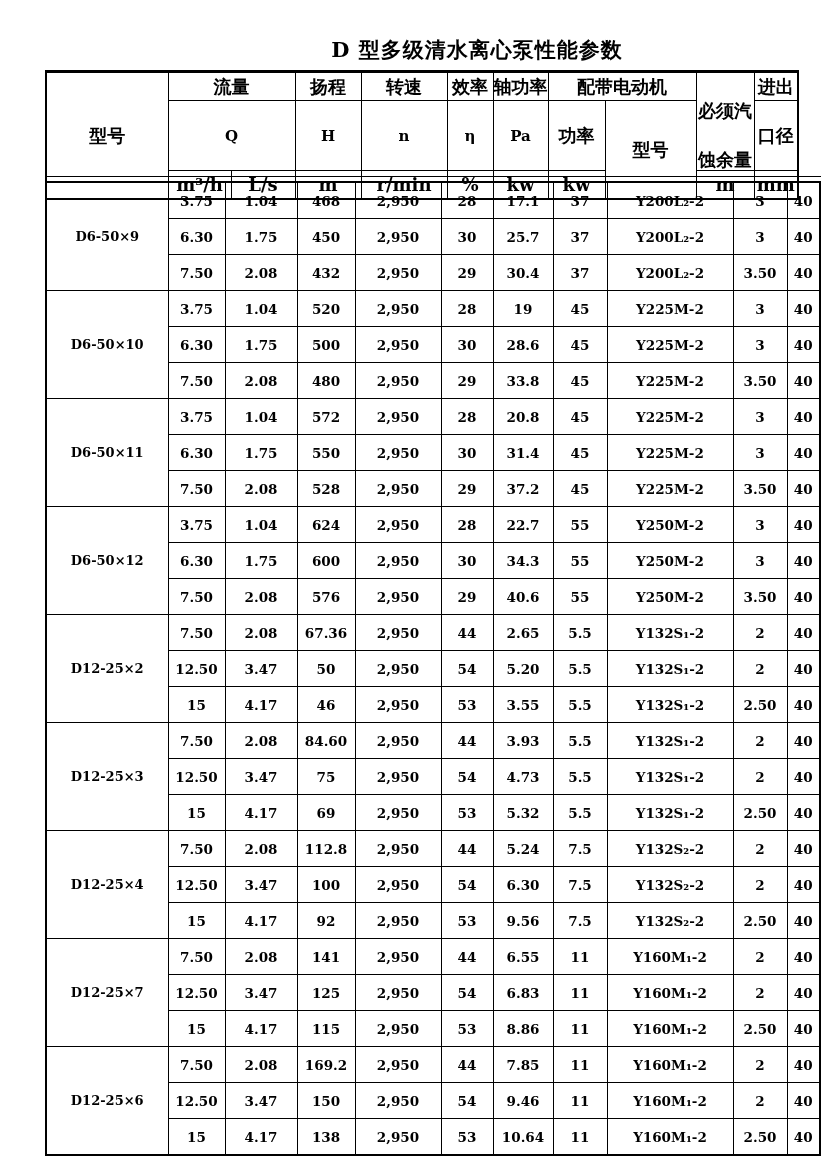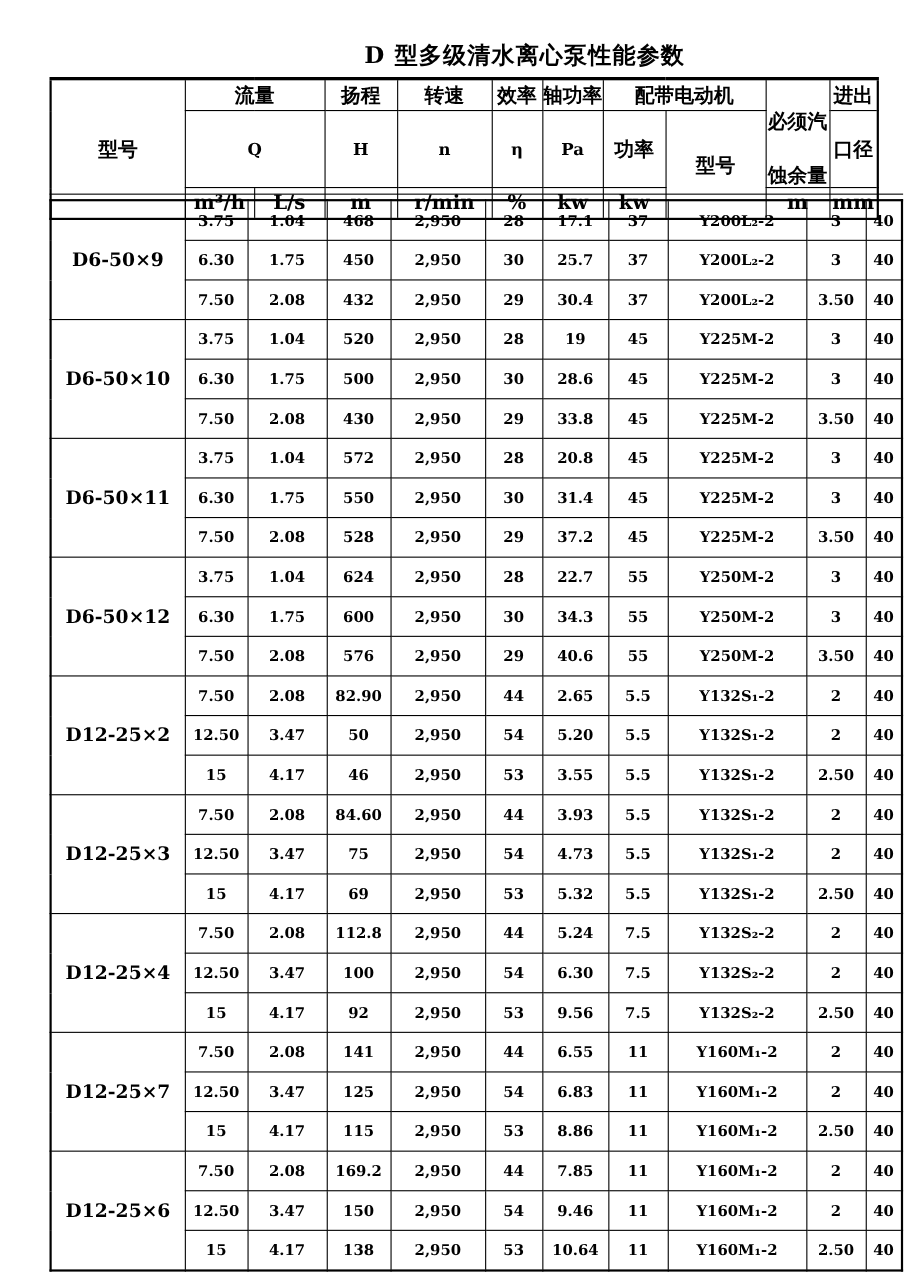--- a/index.html
+++ b/index.html
@@ -26,21 +26,21 @@
   
   .body-topline{
     position:absolute;left:45px;top:176px;width:776px;height:0;
     border-top:1px solid #000;
   }
   .body-table{
     position:absolute;left:45px;top:181px;width:776px;
     border:2px solid #000;
   }
   .body-table td{font-size:13.5px;height:35px;}
-  .body-table .model-cell{font-size:17px;}
+  .body-table .model-cell{font-size:13px;}
 </style>
 </head>
 <body>
 
 <div class="title">D 型多级清水离心泵性能参数</div>
 
 <table class="head-table">
   <colgroup>
     <col style="width:122px">
       <col style="width:63px">
@@ -168,21 +168,21 @@
         <td>30</td>
         <td>28.6</td>
         <td>45</td>
         <td>Y225M-2</td>
         <td>3</td>
         <td>40</td>
       </tr>
       <tr>
         <td>7.50</td>
         <td>2.08</td>
-        <td>430</td>
+        <td>480</td>
         <td>2,950</td>
         <td>29</td>
         <td>33.8</td>
         <td>45</td>
         <td>Y225M-2</td>
         <td>3.50</td>
         <td>40</td>
       </tr>
       <tr>
         <td rowspan="3" class="model-cell">D6-50×11</td>
@@ -255,21 +255,21 @@
         <td>40.6</td>
         <td>55</td>
         <td>Y250M-2</td>
         <td>3.50</td>
         <td>40</td>
       </tr>
       <tr>
         <td rowspan="3" class="model-cell">D12-25×2</td>
         <td>7.50</td>
         <td>2.08</td>
-        <td>82.90</td>
+        <td>67.36</td>
         <td>2,950</td>
         <td>44</td>
         <td>2.65</td>
         <td>5.5</td>
         <td>Y132S₁-2</td>
         <td>2</td>
         <td>40</td>
       </tr>
       <tr>
         <td>12.50</td>

